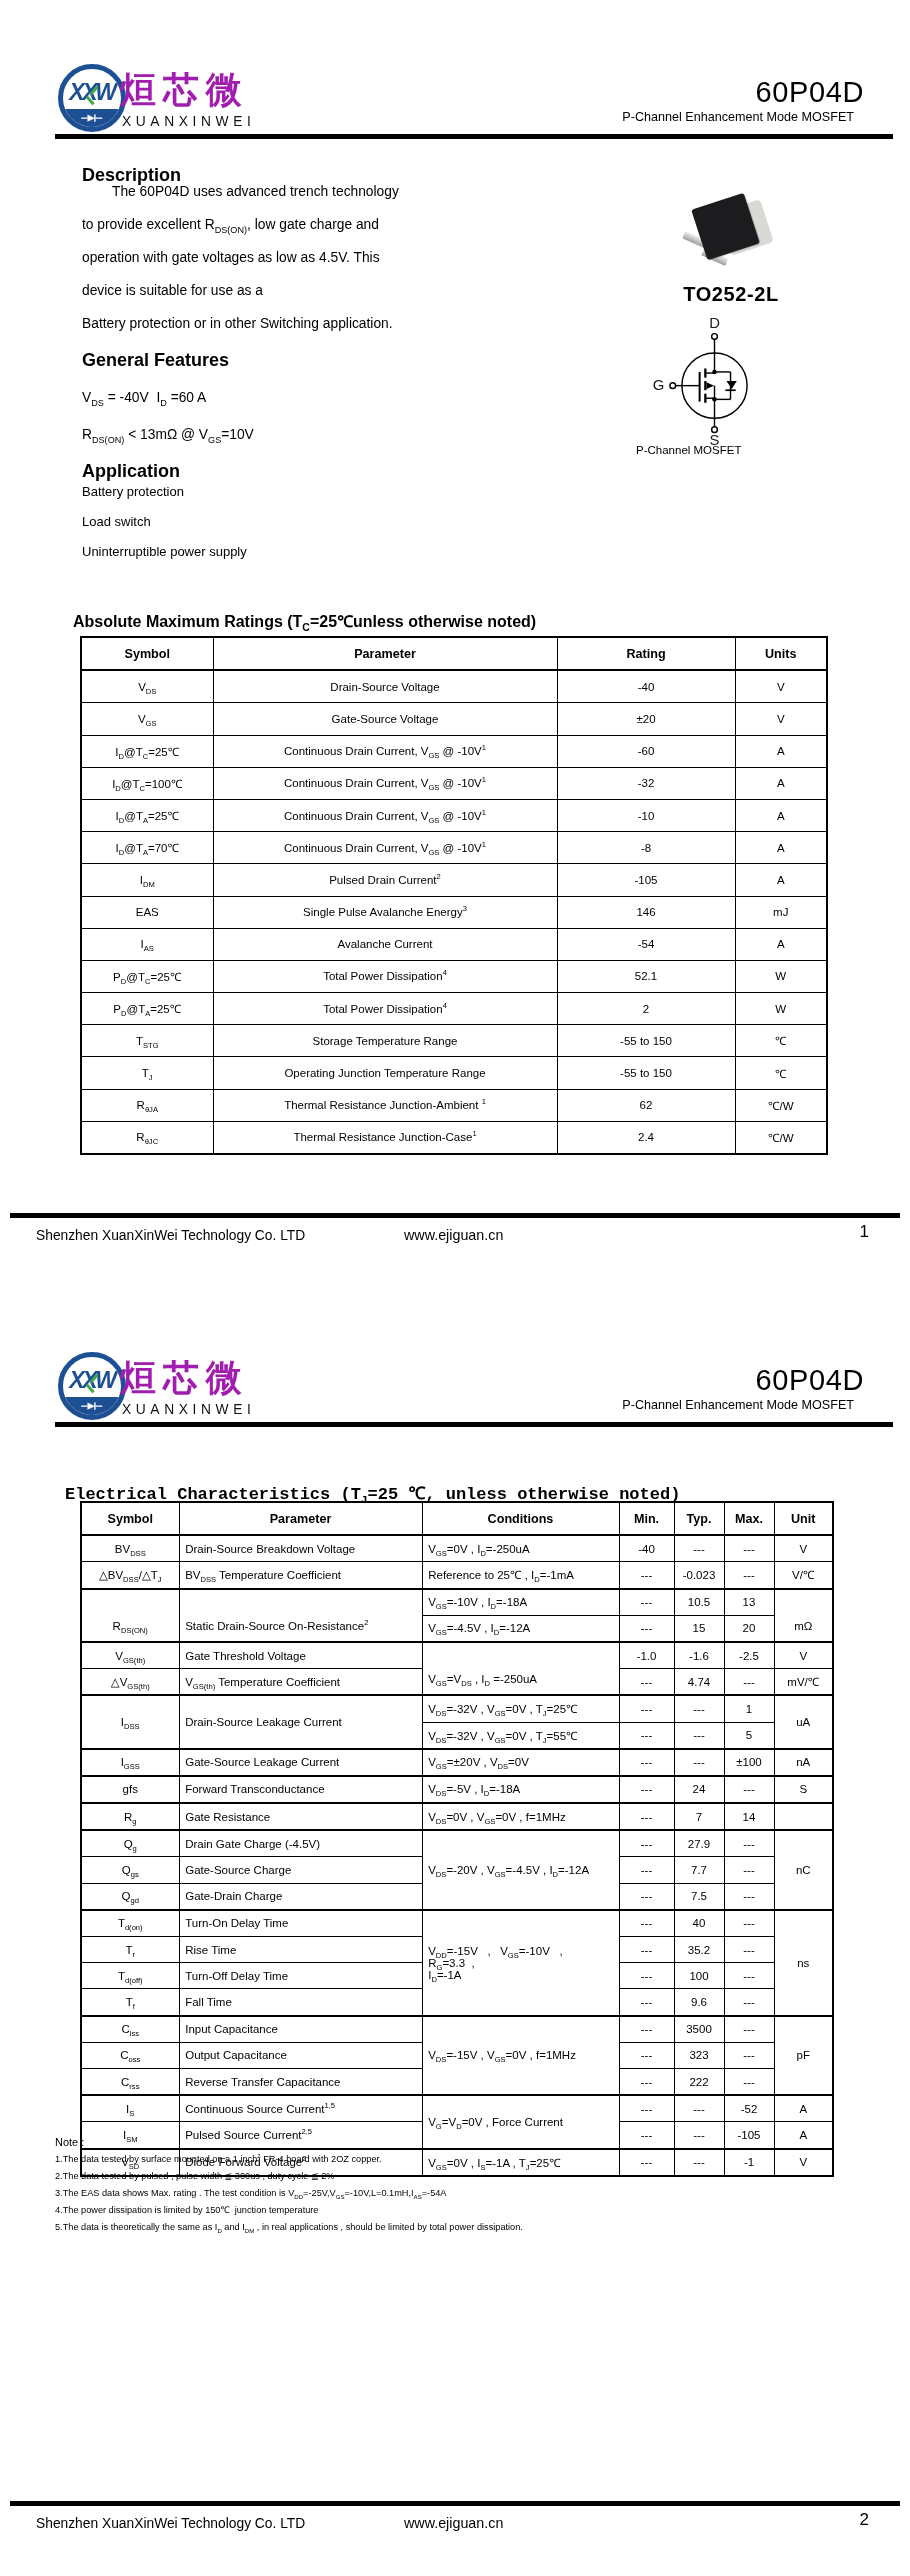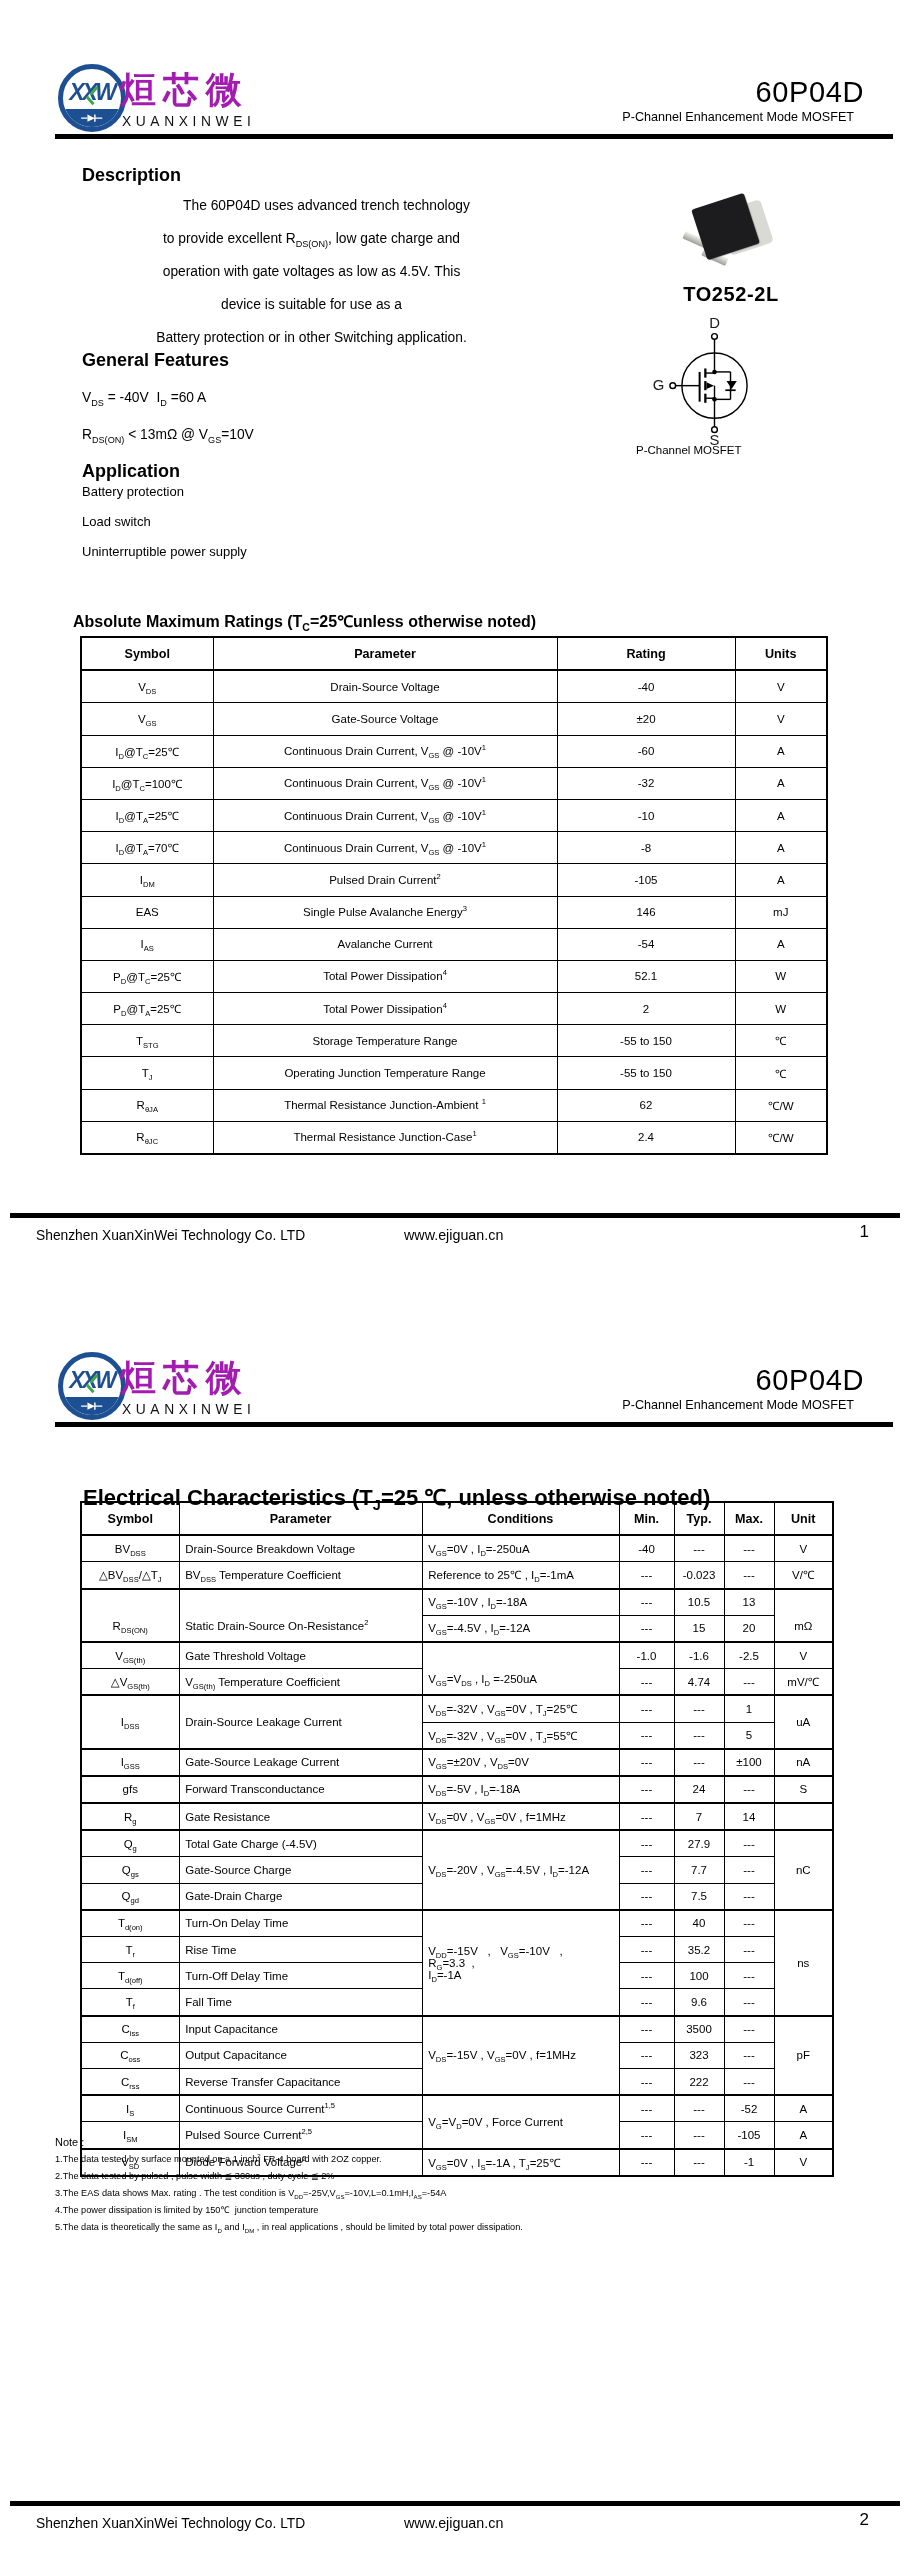--- a/index.html
+++ b/index.html
@@ -21,21 +21,21 @@
   .logo-cn { position:absolute; left:120px; top:72px; font-size:36px; font-weight:900;
     letter-spacing:6.9px; line-height:1; color:#a21caf; }
   .logo-en { position:absolute; left:122px; top:114px; font-size:13.8px; letter-spacing:4.6px; color:#111; }
   .part-no { position:absolute; right:46px; top:76px; font-size:29px; letter-spacing:0.6px; }
   .part-sub { position:absolute; right:56px; top:110px; font-size:12.6px; }
   .head-rule { position:absolute; left:55px; right:17px; top:134px; height:5.2px; background:#000; }
 
   
   .sec-h { position:absolute; font-size:18px; font-weight:bold; }
   .desc-h { left:82px; top:165px; }
-  .desc-lines { position:absolute; left:82px; top:189px; width:459px; font-size:13.8px; line-height:33px;text-align:center; }
+  .desc-lines { position:absolute; left:82px; top:175px; width:459px; font-size:13.8px; line-height:33px; }
   .desc-lines .tline:first-child { text-indent:30px; }
   .gf-h { left:82px; top:350px; }
   .gf-lines { position:absolute; left:82px; top:379px; width:459px; font-size:13.8px; line-height:37px; }
   .app-h { left:82px; top:445px;margin-top:16px; }
   .app-lines { position:absolute; left:82px; top:477px; width:459px; font-size:13px; line-height:30px; }
 
   
   .pkg-photo { position:absolute; left:682px; top:200px; width:98px; height:66px; }
   .pkg-tab { position:absolute; left:41px; top:4.6px; width:45px; height:45px; background:#d9d9d5;
     border-radius:4.6px; transform:rotate(-18deg); }
@@ -46,21 +46,21 @@
   .pkg-leg.l1 { left:1.1px; top:36px; transform:rotate(24deg); }
   .pkg-leg.l2 { left:19.5px; top:53px; transform:rotate(24deg); }
   .to-label { position:absolute; left:648px; top:283px; width:166px; text-align:center;
     font-size:20px; font-weight:bold; letter-spacing:0.6px; }
   .mos-sym { position:absolute; left:643px; top:318px; }
   .pkg-cap { position:absolute; left:636px; top:444px; width:166px; text-align:left; font-size:11.5px; }
 
   
   .tbl-title { position:absolute; font-size:16px; font-weight:bold; }
   .amr-title { left:73px; top:610px; }
-  .ec-title { left:83px; top:193px; font-size:22px; }
+  .ec-title { left:65px; top:193px; font-size:17px;font-family:Liberation Mono, monospace; }
   table.datatable { border-collapse:collapse; border:2.3px solid #000; table-layout:fixed; }
   .datatable th { border:1.7px solid #000; border-bottom:2.3px solid #000; font-size:12.6px; font-weight:bold;
     height:29px; padding:1.1px 2.3px; }
   .datatable td { border:1.1px solid #000; font-size:11.5px; text-align:center; vertical-align:middle;
     padding:1.1px 3.4px; overflow:hidden; }
   .amr { position:absolute; left:80px; top:636px; width:746px; }
   .amr td { height:29px; }
   .ec { position:absolute; left:80px; top:213px; width:752px; }
   .ec td { height:23px; font-size:11.5px; }
   .ec td.al { text-align:left; padding-left:5.7px; }
@@ -407,21 +407,21 @@
           <td>R<sub>g</sub></td>
           <td class="al">Gate Resistance</td>
           <td class="al">V<sub>DS</sub>=0V , V<sub>GS</sub>=0V , f=1MHz</td>
           <td>---</td>
           <td>7</td>
           <td>14</td>
           <td></td>
         </tr>
         <tr class="gt">
           <td>Q<sub>g</sub></td>
-          <td class="al">Total Gate Charge (-4.5V)</td>
+          <td class="al">Drain Gate Charge (-4.5V)</td>
           <td rowspan="3" class="al">V<sub>DS</sub>=-20V , V<sub>GS</sub>=-4.5V , I<sub>D</sub>=-12A</td>
           <td>---</td>
           <td>27.9</td>
           <td>---</td>
           <td rowspan="3">nC</td>
         </tr>
         <tr>
           <td>Q<sub>gs</sub></td>
           <td class="al">Gate-Source Charge</td>
           <td>---</td>

